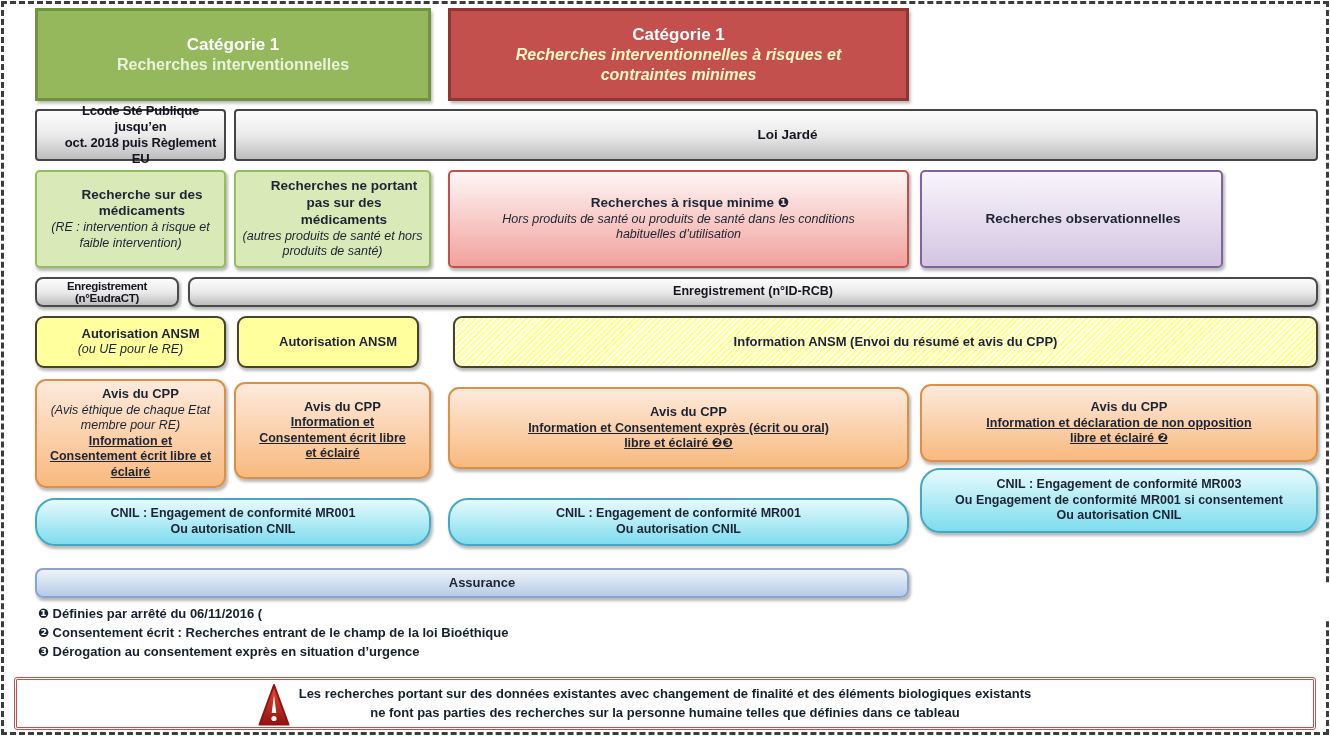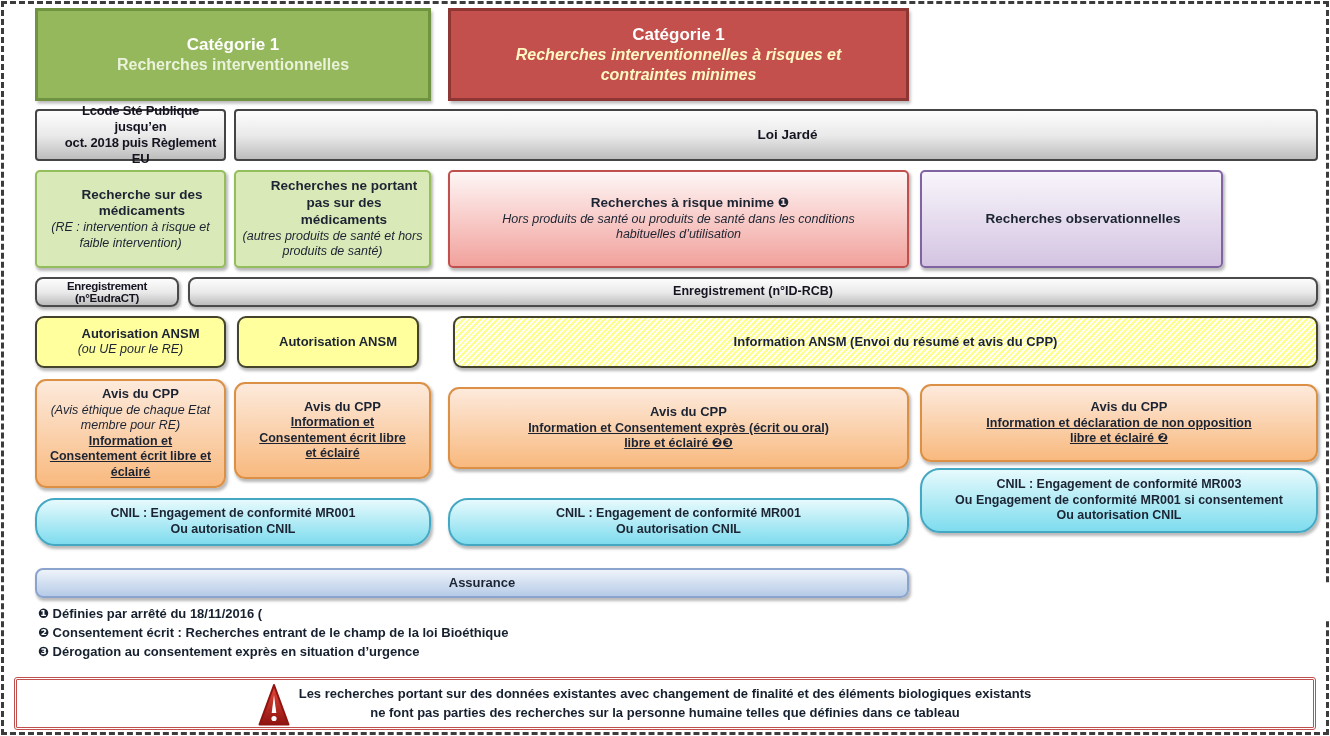--- a/index.html
+++ b/index.html
@@ -142,21 +142,21 @@
     <div class="b t12">CNIL : Engagement de conformité MR003</div>
     <div class="b t12">Ou Engagement de conformité MR001 si consentement</div>
     <div class="b t12">Ou autorisation CNIL</div>
   </div>
 
   <div class="abs center blue sh" style="left:35px;top:568px;width:874px;height:30px;">
     <div class="b t13">Assurance</div>
   </div>
 
   <div class="abs" style="left:38px;top:604px;width:900px;">
-    <div class="foot">❶ Définies par arrêté du 18/11/2016 (</div>
+    <div class="foot">❶ Définies par arrêté du 06/11/2016 (</div>
     <div class="foot">❷ Consentement écrit : Recherches entrant de le champ de la loi Bioéthique</div>
     <div class="foot">❸ Dérogation au consentement exprès en situation d’urgence</div>
   </div>
 
   <div class="abs warnbox" style="left:14px;top:677px;width:1302px;height:53px;">
     <span class="abs" style="left:240px;top:3px;">
       <svg width="34" height="45" viewBox="0 0 34 45">
         <defs>
           <linearGradient id="wg" x1="0" y1="0" x2="0" y2="1">
             <stop offset="0" stop-color="#e8473a"></stop>

